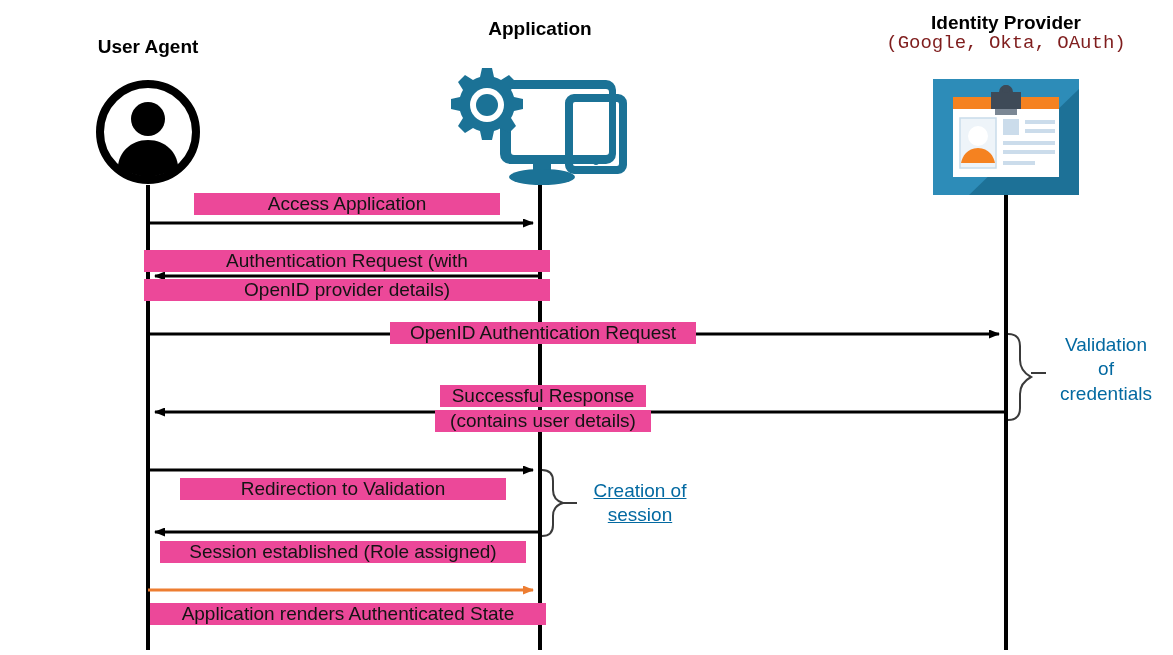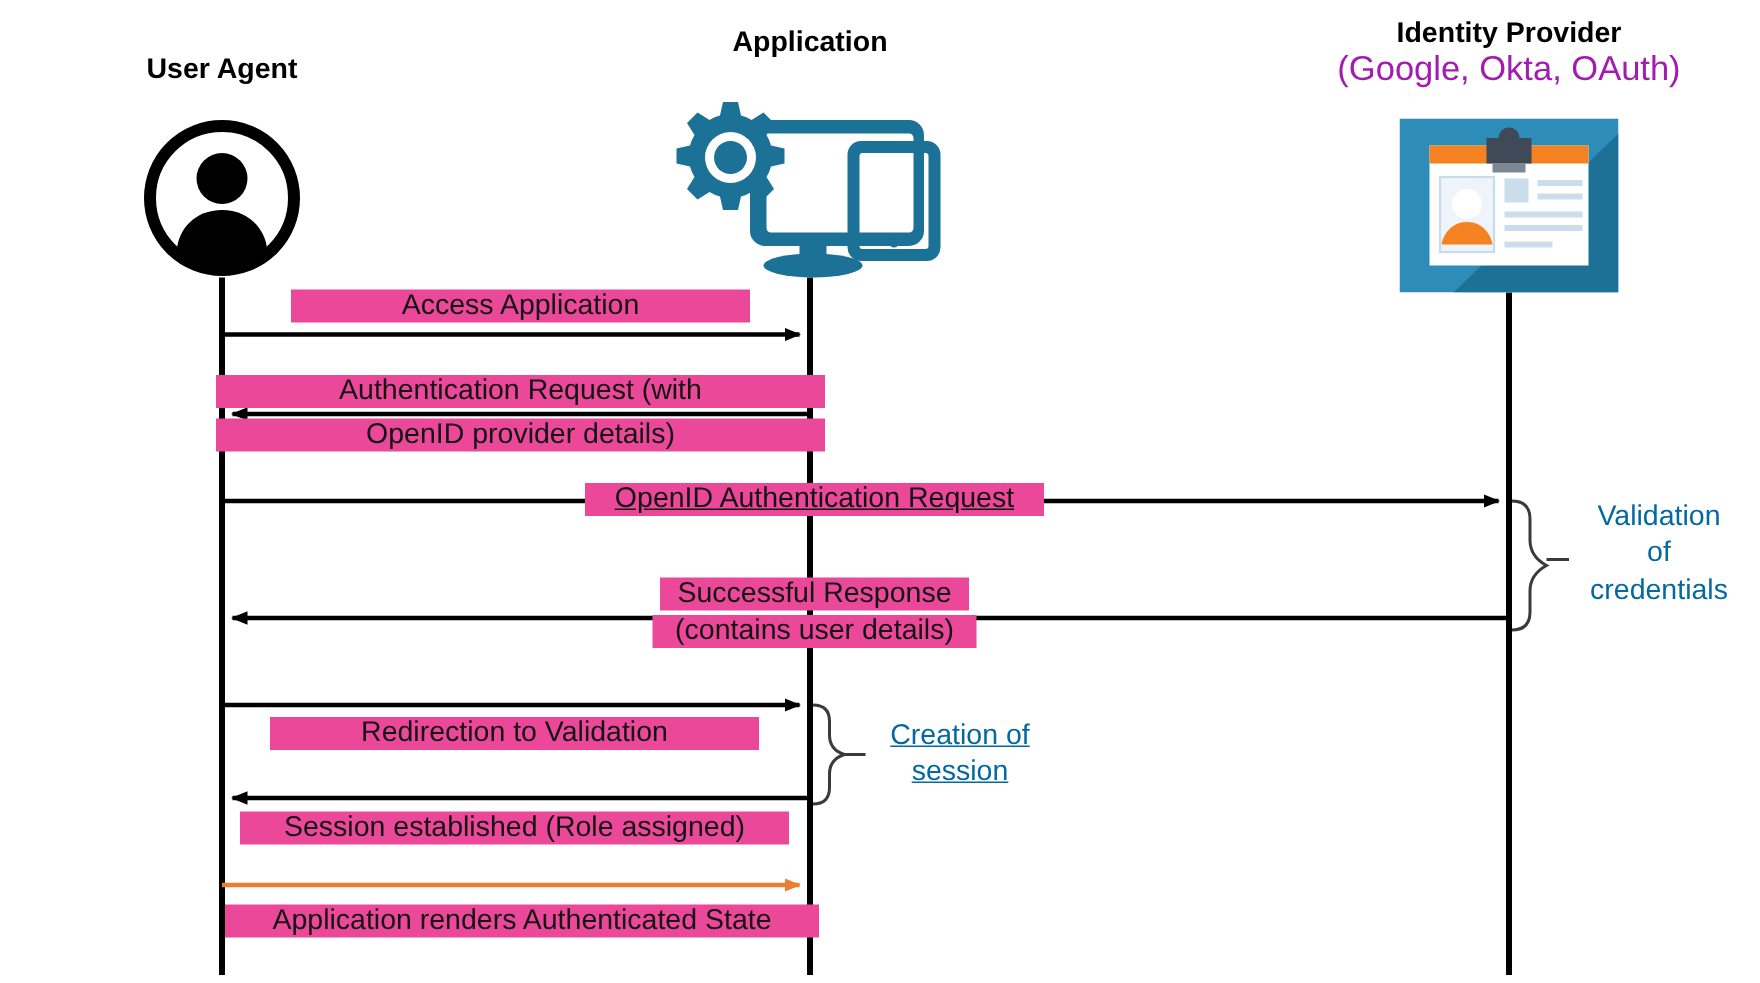--- a/index.html
+++ b/index.html
@@ -33,23 +33,24 @@
     text-align: center;
     line-height: 1.12;
   }
   .lane-title {
     font-weight: bold;
     font-size: 19px;
     color: #000000;
     white-space: nowrap;
   }
   .lane-subtitle {
-    font-size: 23px;
-    color: #a21caf;
-    white-space: nowrap;
+    font-size: 19px;
+    color: #7f1d1d;
+    white-space: nowrap;
+    font-family: Liberation Mono, monospace;
   }
   .lane-icon {
     position: absolute;
   }
   .msg-label {
     position: absolute;
     font-size: 19px;
     color: #141414;
     text-align: center;
     line-height: 1.18;
@@ -175,21 +176,21 @@
       <rect x="70" y="71" width="52" height="4" fill="#CBDCEB"></rect>
       <rect x="70" y="82" width="32" height="4" fill="#CBDCEB"></rect>
     </svg>
   </div>
 
   <div class="msg-label" style="left:194px; top:193px; width:300px;">Access Application</div>
 
   <div class="msg-label" style="left:144px; top:250px; width:400px;text-align:center;">Authentication Request (with</div>
   <div class="msg-label" style="left:144px; top:279px; width:400px;">OpenID provider details)</div>
 
-  <div class="msg-label" style="left:390px; top:322px; width:300px;text-decoration:underline;">OpenID Authentication Request</div>
+  <div class="msg-label" style="left:390px; top:322px; width:300px;">OpenID Authentication Request</div>
 
   <div class="msg-label" style="left:440px; top:385px; width:200px;">Successful Response</div>
   <div class="msg-label" style="left:435px; top:410px; width:210px;text-align:center;">(contains user details)</div>
 
   <div class="msg-label" style="left:180px; top:478px; width:320px;">Redirection to Validation</div>
 
   <div class="msg-label" style="left:160px; top:541px; width:360px;">Session established (Role assigned)</div>
 
   <div class="msg-label" style="left:150px; top:603px; width:390px;">Application renders Authenticated State</div>
 

